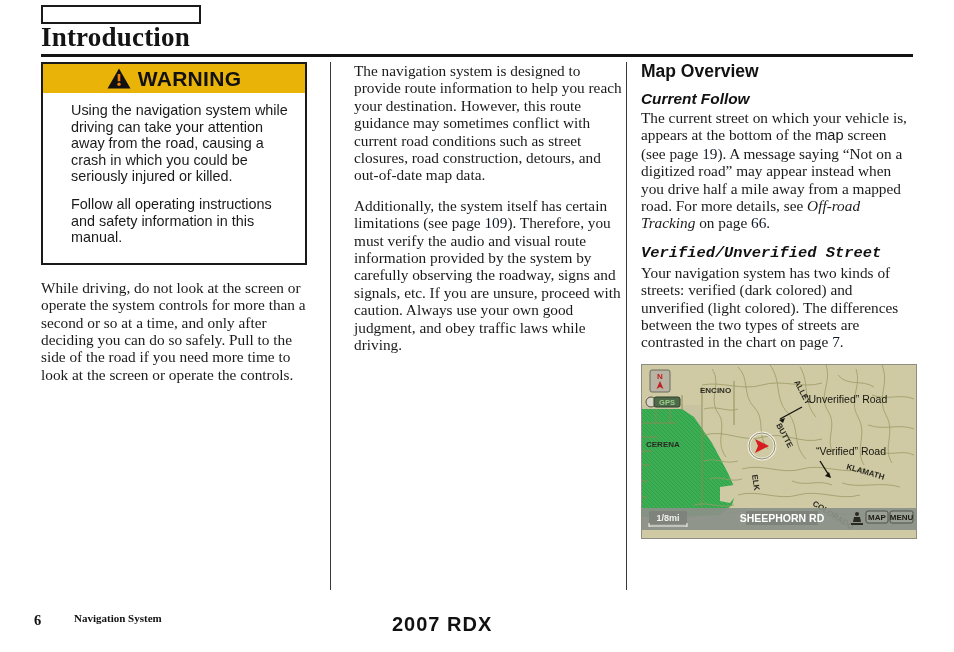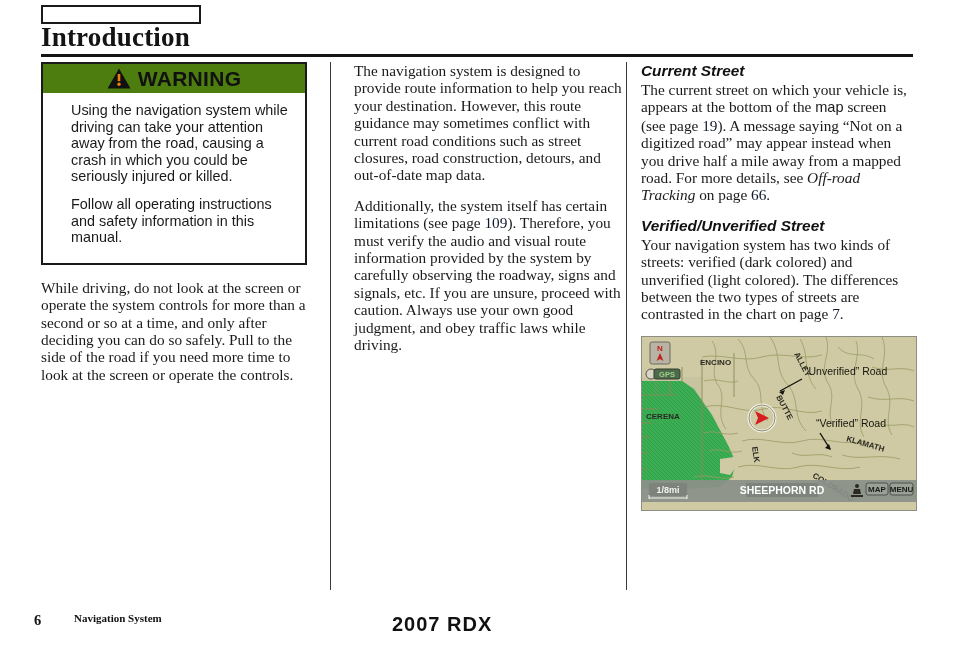--- a/index.html
+++ b/index.html
@@ -41,21 +41,21 @@
 
   p{margin:0 0 13px 0;font-size:15.3px;line-height:17.4px;}
   .body-txt{font-family:"Liberation Serif", serif;}
 
   
   .warning-box{
     border:2px solid #1a1a1a;background:#ffffff;
     width:266px;box-sizing:border-box;margin-bottom:14px;
   }
   .warning-head{
-    background:#4d7c0f;height:29px;display:flex;align-items:center;justify-content:center;gap:7px;
+    background:#eab308;height:29px;display:flex;align-items:center;justify-content:center;gap:7px;
   }
   .warn-tri{display:block;}
   .warning-word{
     font-family:"Liberation Sans", sans-serif;font-weight:bold;font-size:21px;
     color:#111111;letter-spacing:.3px;line-height:21px;
   }
   .warning-body{padding:9px 11px 9px 28px;}
   .warning-body p{
     font-family:"Liberation Sans", sans-serif;
     font-size:14.4px;line-height:16.6px;margin:0 0 11px 0;color:#1a1a1a;
@@ -64,21 +64,21 @@
 
   
   h2.sec{
     font-family:"Liberation Sans", sans-serif;font-weight:bold;
     font-size:17.5px;line-height:19px;margin:0 0 9px 0;color:#111;
   }
   h3.sub{
     font-family:"Liberation Sans", sans-serif;font-weight:bold;font-style:italic;
     font-size:15.4px;line-height:17px;margin:0 0 2px 0;color:#111;
   }
-  h3.sub.sp{}
+  h3.sub.sp{font-family:Liberation Mono, monospace;}
   .ref{color:#0f172a;}
   .sans-inline{font-family:"Liberation Sans", sans-serif;font-size:14.6px;}
   .ital{font-style:italic;}
 
   
   .nav-shot{
     position:relative;width:276px;height:175px;margin-top:6px;
     border:1px solid #8d8d82;box-sizing:border-box;
     background:#cfcaa3;overflow:hidden;
   }
@@ -130,22 +130,23 @@
 
     <p class="body-txt">While driving, do not look at the screen or operate the system controls for more than a second or so at a time, and only after deciding you can do so safely. Pull to the side of the road if you need more time to look at the screen or operate the controls.</p>
   </div>
 
   <div class="col col2">
     <p class="body-txt">The navigation system is designed to provide route information to help you reach your destination. However, this route guidance may sometimes conflict with current road conditions such as street closures, road construction, detours, and out-of-date map data.</p>
     <p class="body-txt"><span>Additionally, the system itself has certain limitations (see page </span><span class="ref">109</span><span>). Therefore, you must verify the audio and visual route information provided by the system by carefully observing the roadway, signs and signals, etc. If you are unsure, proceed with caution. Always use your own good judgment, and obey traffic laws while driving.</span></p>
   </div>
 
   <div class="col col3">
-
-    <h3 class="sub">Current Street</h3>
+    <h2 class="sec">Map Overview</h2>
+
+    <h3 class="sub">Current Follow</h3>
     <p class="body-txt"><span>The current street on which your vehicle is, appears at the bottom of the </span><span class="sans-inline">map</span><span> screen (see page </span><span class="ref">19</span><span>). A message saying “Not on a digitized road” may appear instead when you drive half a mile away from a mapped road. For more details, see </span><span class="ital">Off-road Tracking</span><span> on page </span><span class="ref">66</span><span>.</span></p>
 
     <h3 class="sub sp">Verified/Unverified Street</h3>
     <p class="body-txt"><span>Your navigation system has two kinds of streets: verified (dark colored) and unverified (light colored). The differences between the two types of streets are contrasted in the chart on page </span><span class="ref">7</span><span>.</span></p>
 
     <div class="nav-shot">
       <svg class="nav-svg" width="274" height="173" viewBox="0 0 274 173">
         <defs>
           <pattern id="greenhatch" width="4" height="4" patternUnits="userSpaceOnUse">
             <rect width="4" height="4" fill="#3cae54"></rect>

